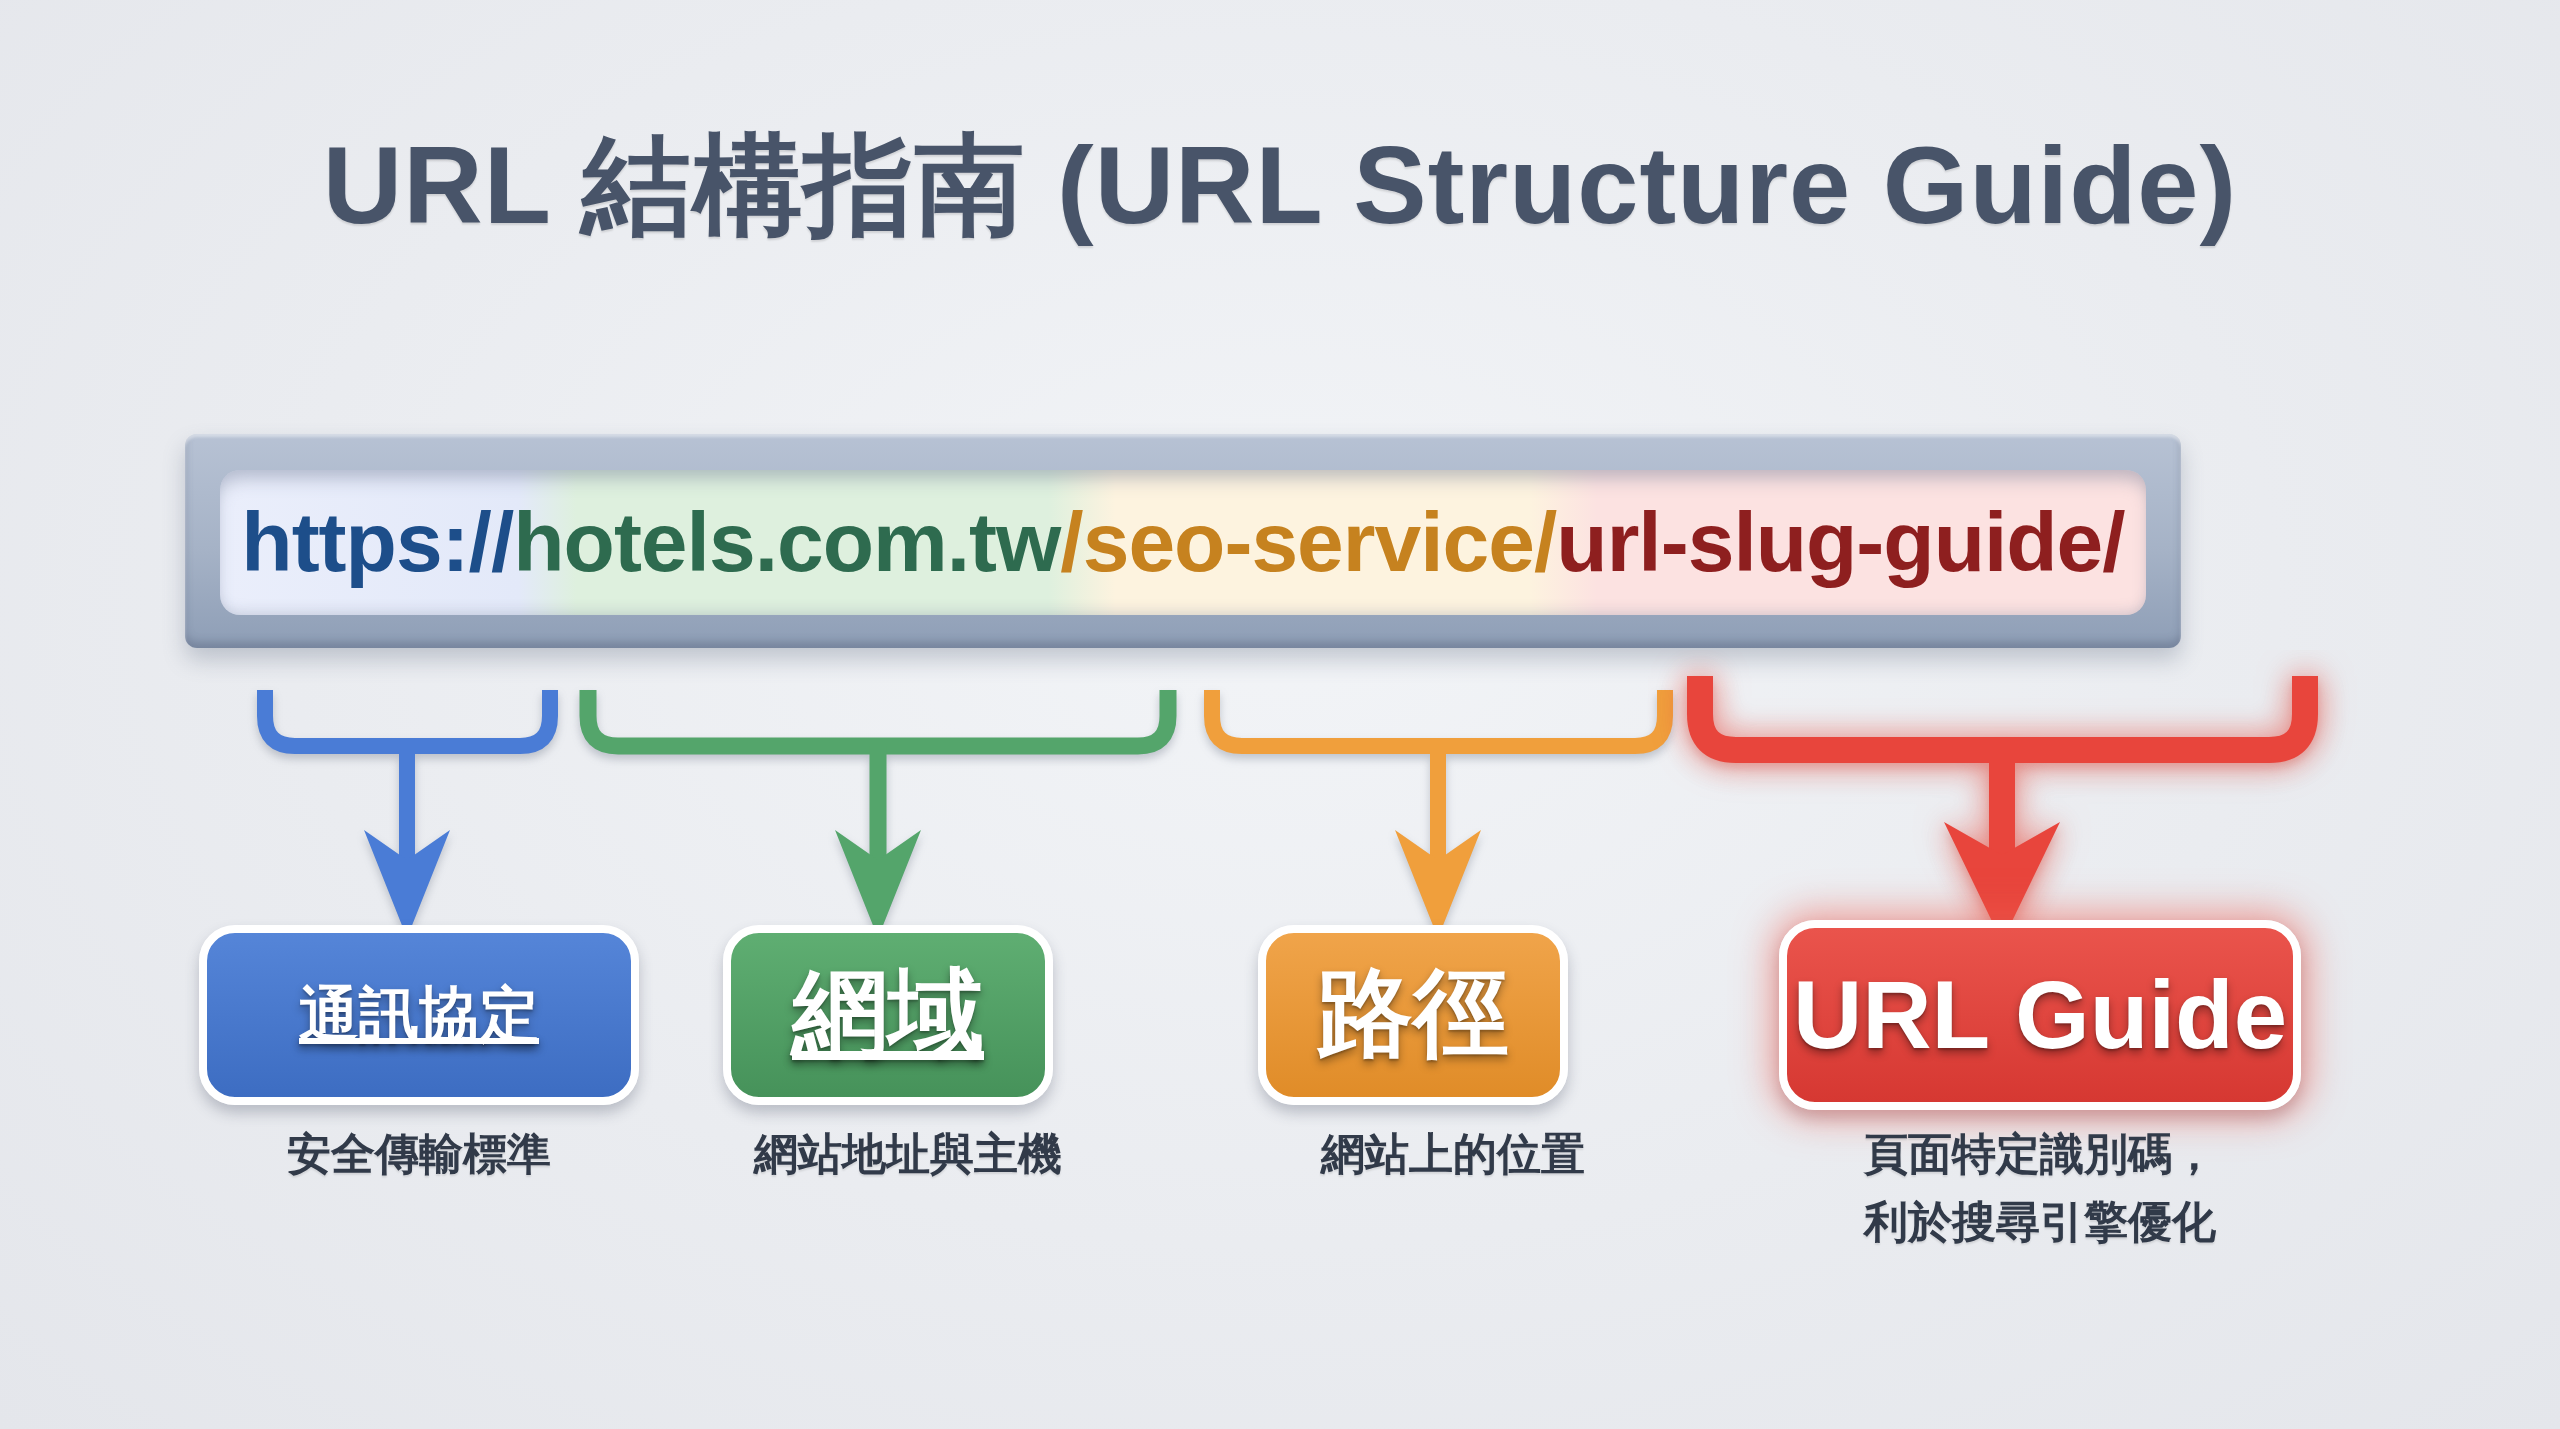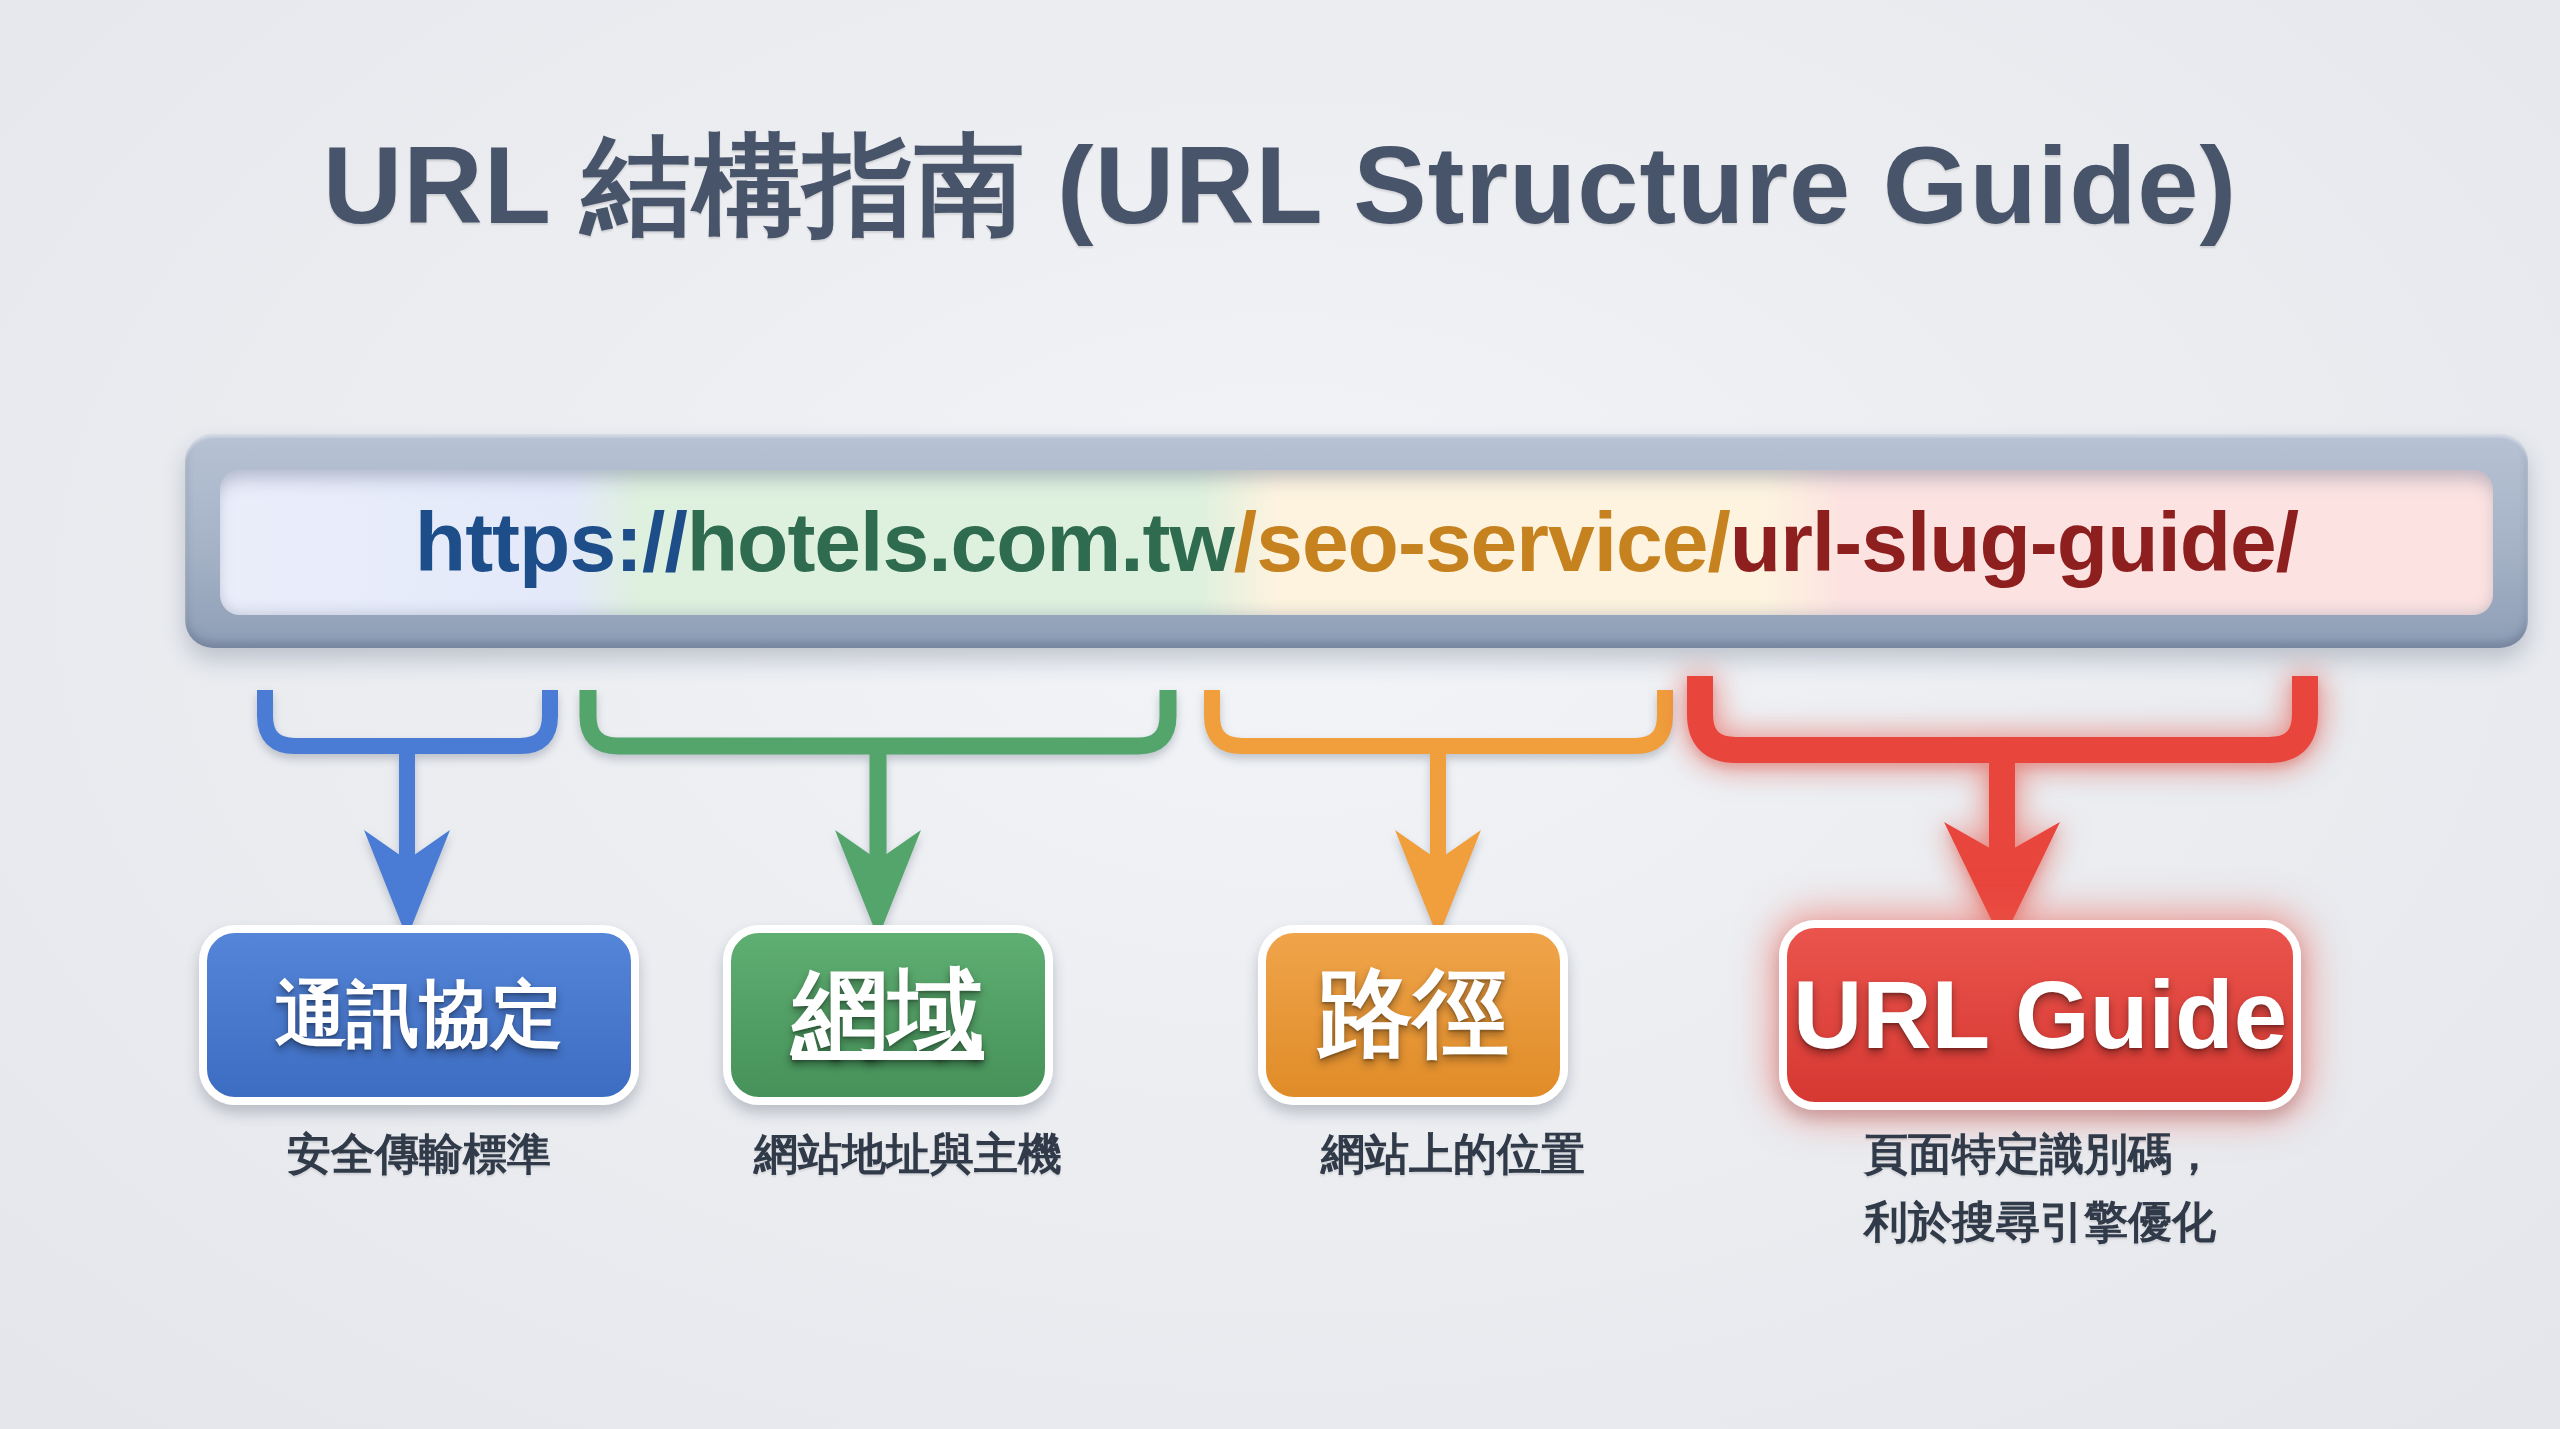--- a/index.html
+++ b/index.html
@@ -18,22 +18,22 @@
     position:absolute;top:112px;left:0;width:100%;
     text-align:center;
     font-size:110px;font-weight:bold;letter-spacing:1px;
     color:#485469;
     text-shadow:0 2px 2px rgba(0,0,0,.12);
     margin:0;
   }
 
   
   .urlbar{
-    position:absolute;left:185px;top:434px;width:2343px;height:214px;
-    border-radius:28px;
+    position:absolute;left:185px;top:434px;width:1996px;height:214px;
+    border-radius:12px;
     background:linear-gradient(180deg,#b7c2d4 0%,#a5b2c6 55%,#8e9eb6 100%);
     box-shadow:0 12px 22px rgba(96,108,130,.32),
                inset 0 3px 3px rgba(255,255,255,.45),
                inset 0 -6px 8px rgba(62,74,98,.30);
   }
   .urlbar-inner{
     position:absolute;left:35px;right:35px;top:36px;bottom:33px;
     border-radius:20px;
     background:linear-gradient(90deg,
       #eaeefb 0%, #e3e9f9 15.5%,
@@ -77,21 +77,22 @@
     display:flex;align-items:center;justify-content:center;
     color:#ffffff;font-weight:bold;
     box-shadow:0 8px 14px rgba(60,70,90,.28);
   }
   .label-box .txt{
     text-shadow:0 5px 8px rgba(0,0,0,.35),0 2px 2px rgba(0,0,0,.22);
   }
   .box-protocol{
     left:199px;top:925px;width:440px;height:180px;
     background:linear-gradient(180deg,#5585d8 0%,#3d6dc2 100%);
-    font-size:72px;
+    font-size:60px;
+    text-decoration:underline;
   }
   .box-domain{
     left:723px;top:925px;width:330px;height:180px;
     background:linear-gradient(180deg,#5fae72 0%,#46925a 100%);
     font-size:96px;
     text-decoration:underline;
   }
   .box-path{
     left:1258px;top:925px;width:310px;height:180px;
     background:linear-gradient(180deg,#f0a44a 0%,#e08c28 100%);

